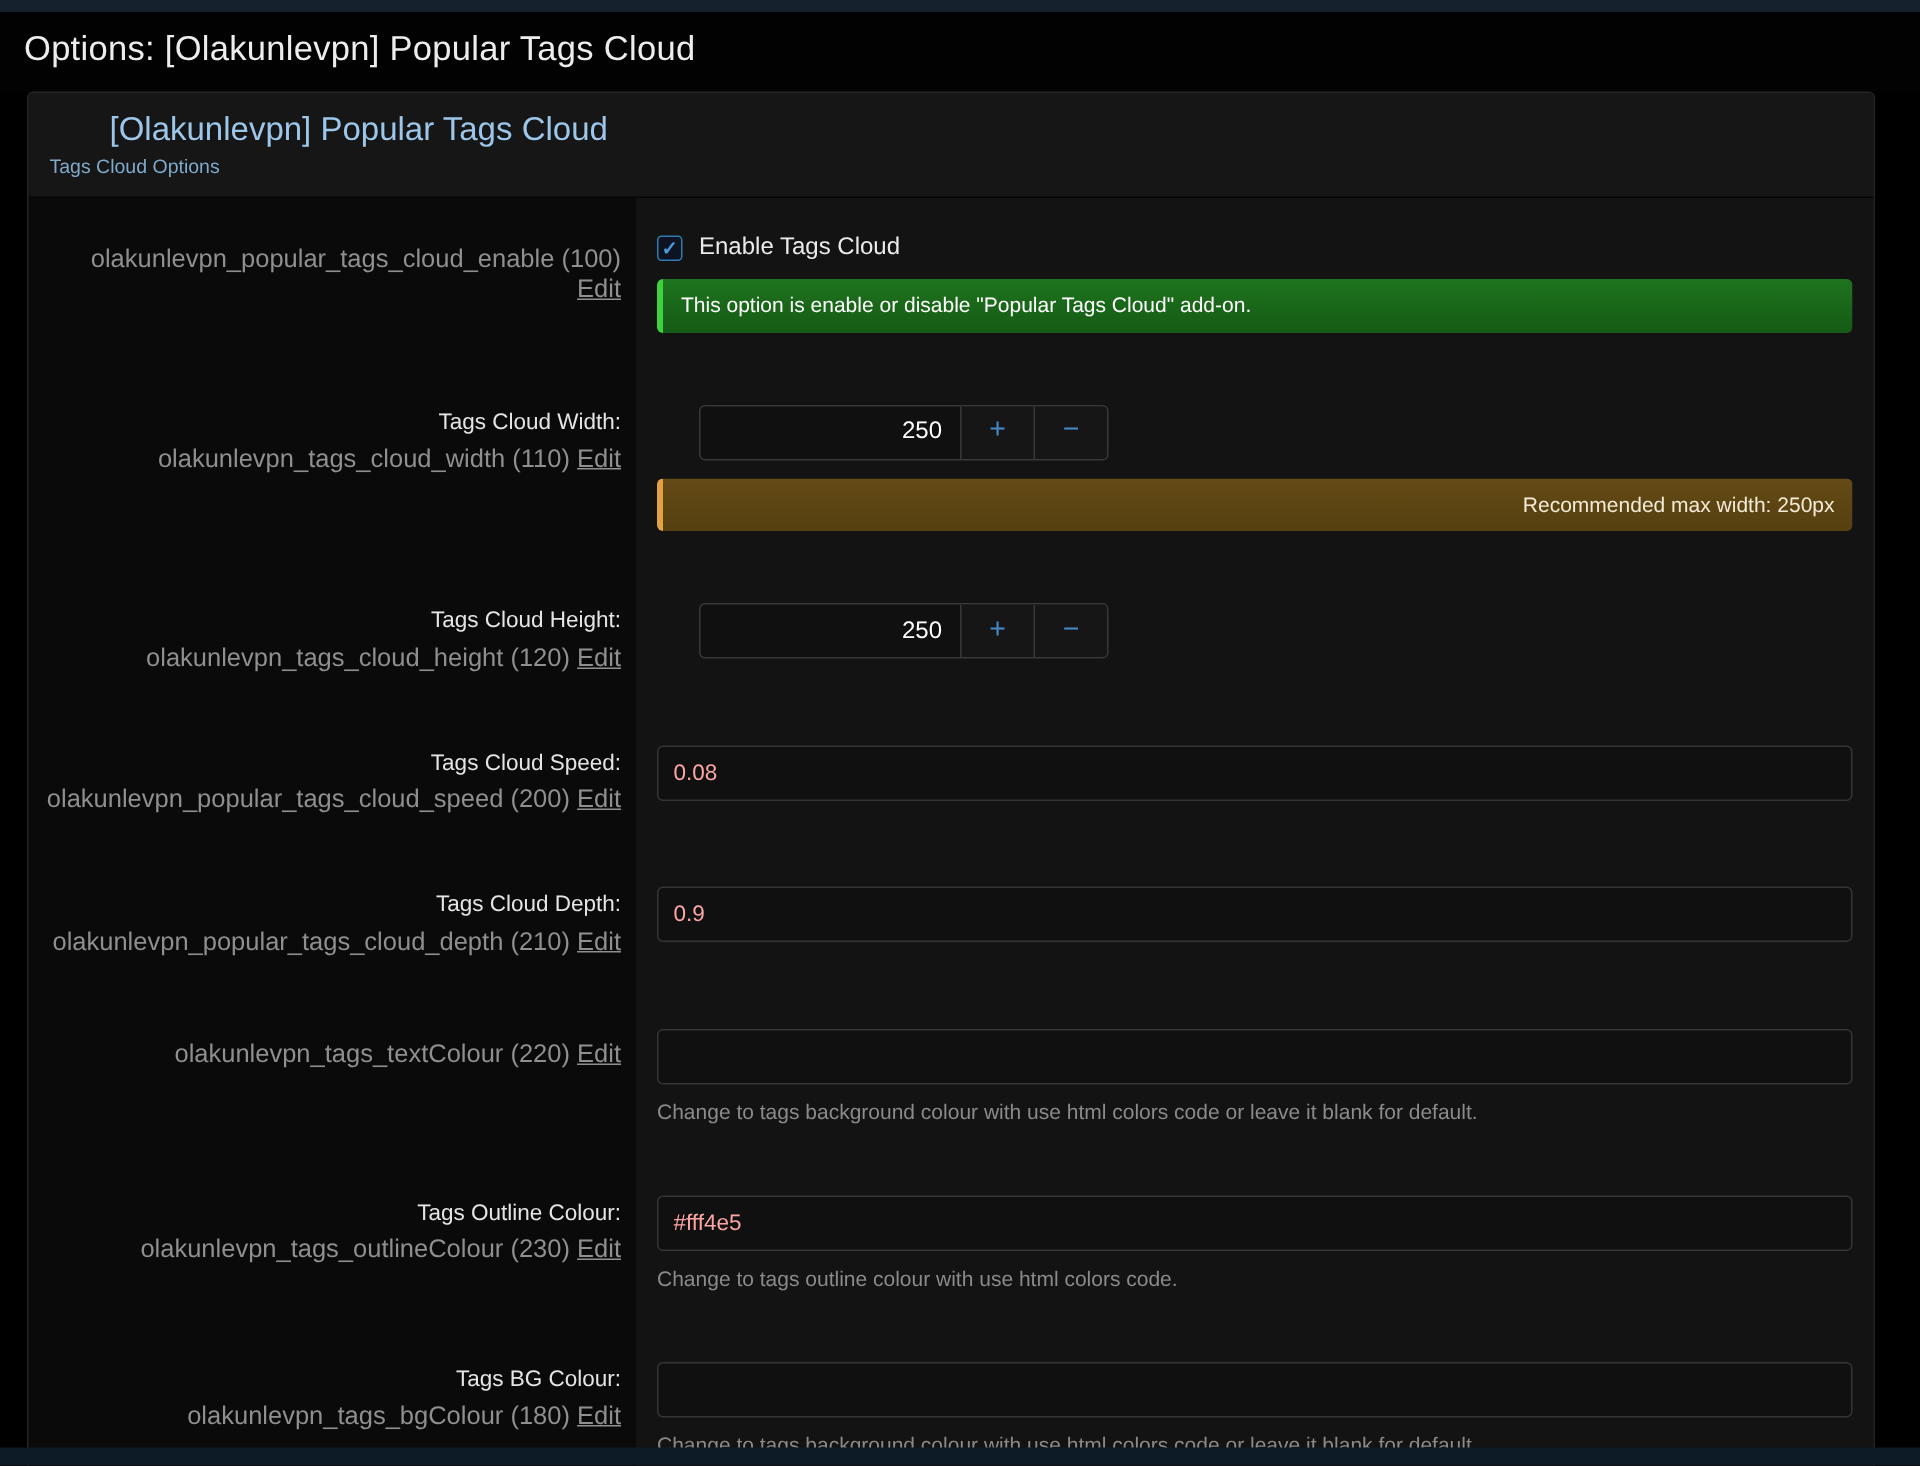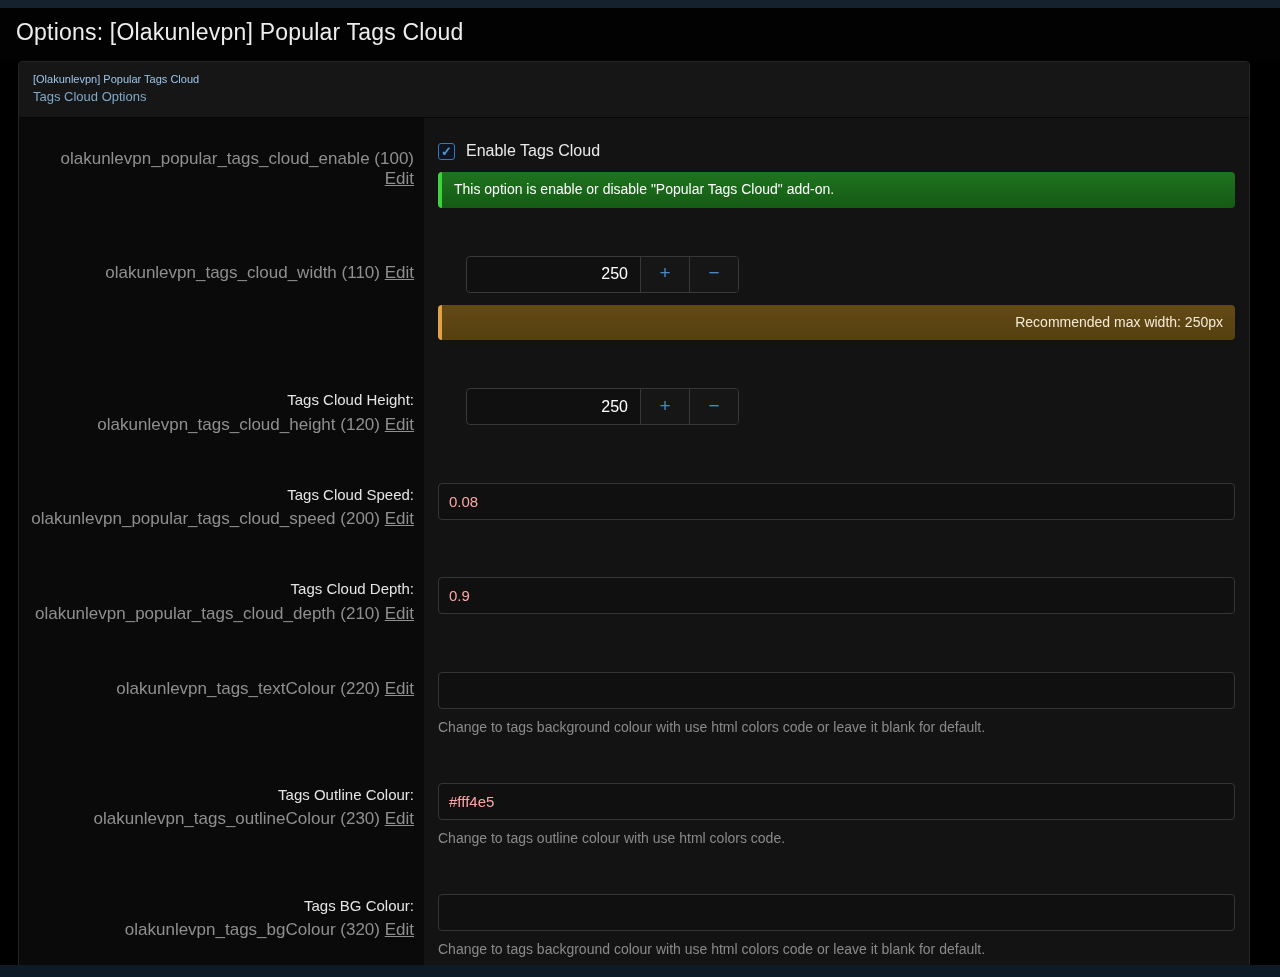--- a/index.html
+++ b/index.html
@@ -23,21 +23,21 @@
     border:1px solid #242424;
     border-radius:4px;
     overflow:hidden;
     background:#131313;
   }
   .panel-header {
     background:#161616;
     padding:11px 14px 13px;
     border-bottom:1px solid #060606;
   }
-  .panel-title { display:block; font-size:11px; color:#9cc6ea; text-decoration:none; font-weight:400; }
+  .panel-title { display:block; font-size:22px; color:#9cc6ea; text-decoration:none; font-weight:400;margin-left:40px; }
   .panel-subtitle { display:block; font-size:13px; color:#7fa9cb; margin-top:4px; text-decoration:none; }
 
   .form-body {
     background:linear-gradient(to right, #0a0a0a 405px, #131313 405px);
   }
   .option-row { display:flex; }
   .cell-label {
     width:405px;
     text-align:right;
     padding:24px 10px 26px 10px;
@@ -164,20 +164,21 @@
         <div class="checkbox-line">
           <span class="checkbox checked"></span>
           <span class="checkbox-label">Enable Tags Cloud</span>
         </div>
         <div class="notice success">This option is enable or disable "Popular Tags Cloud" add-on.</div>
       </div>
     </div>
 
     <div class="option-row">
       <div class="cell-label">
+        <div class="row-label">Tags Cloud Width:</div>
         <div class="row-meta"><span>olakunlevpn_tags_cloud_width (110)</span> <a class="edit-link">Edit</a></div>
       </div>
       <div class="cell-control">
         <div class="spinner">
           <input class="spinner-input" value="250" style="">
           <button class="spinner-btn">+</button>
           <button class="spinner-btn">−</button>
         </div>
         <div class="notice warning">Recommended max width: 250px</div>
       </div>
@@ -234,21 +235,21 @@
       </div>
       <div class="cell-control">
         <input class="text-input" value="#fff4e5" style="">
         <div class="hint">Change to tags outline colour with use html colors code.</div>
       </div>
     </div>
 
     <div class="option-row">
       <div class="cell-label">
         <div class="row-label">Tags BG Colour:</div>
-        <div class="row-meta"><span>olakunlevpn_tags_bgColour (320)</span> <a class="edit-link">Edit</a></div>
+        <div class="row-meta"><span>olakunlevpn_tags_bgColour (180)</span> <a class="edit-link">Edit</a></div>
       </div>
       <div class="cell-control">
         <input class="text-input" value="" style="">
         <div class="hint">Change to tags background colour with use html colors code or leave it blank for default.</div>
       </div>
     </div>
 
   </div>
 
   <div class="panel-footer">

